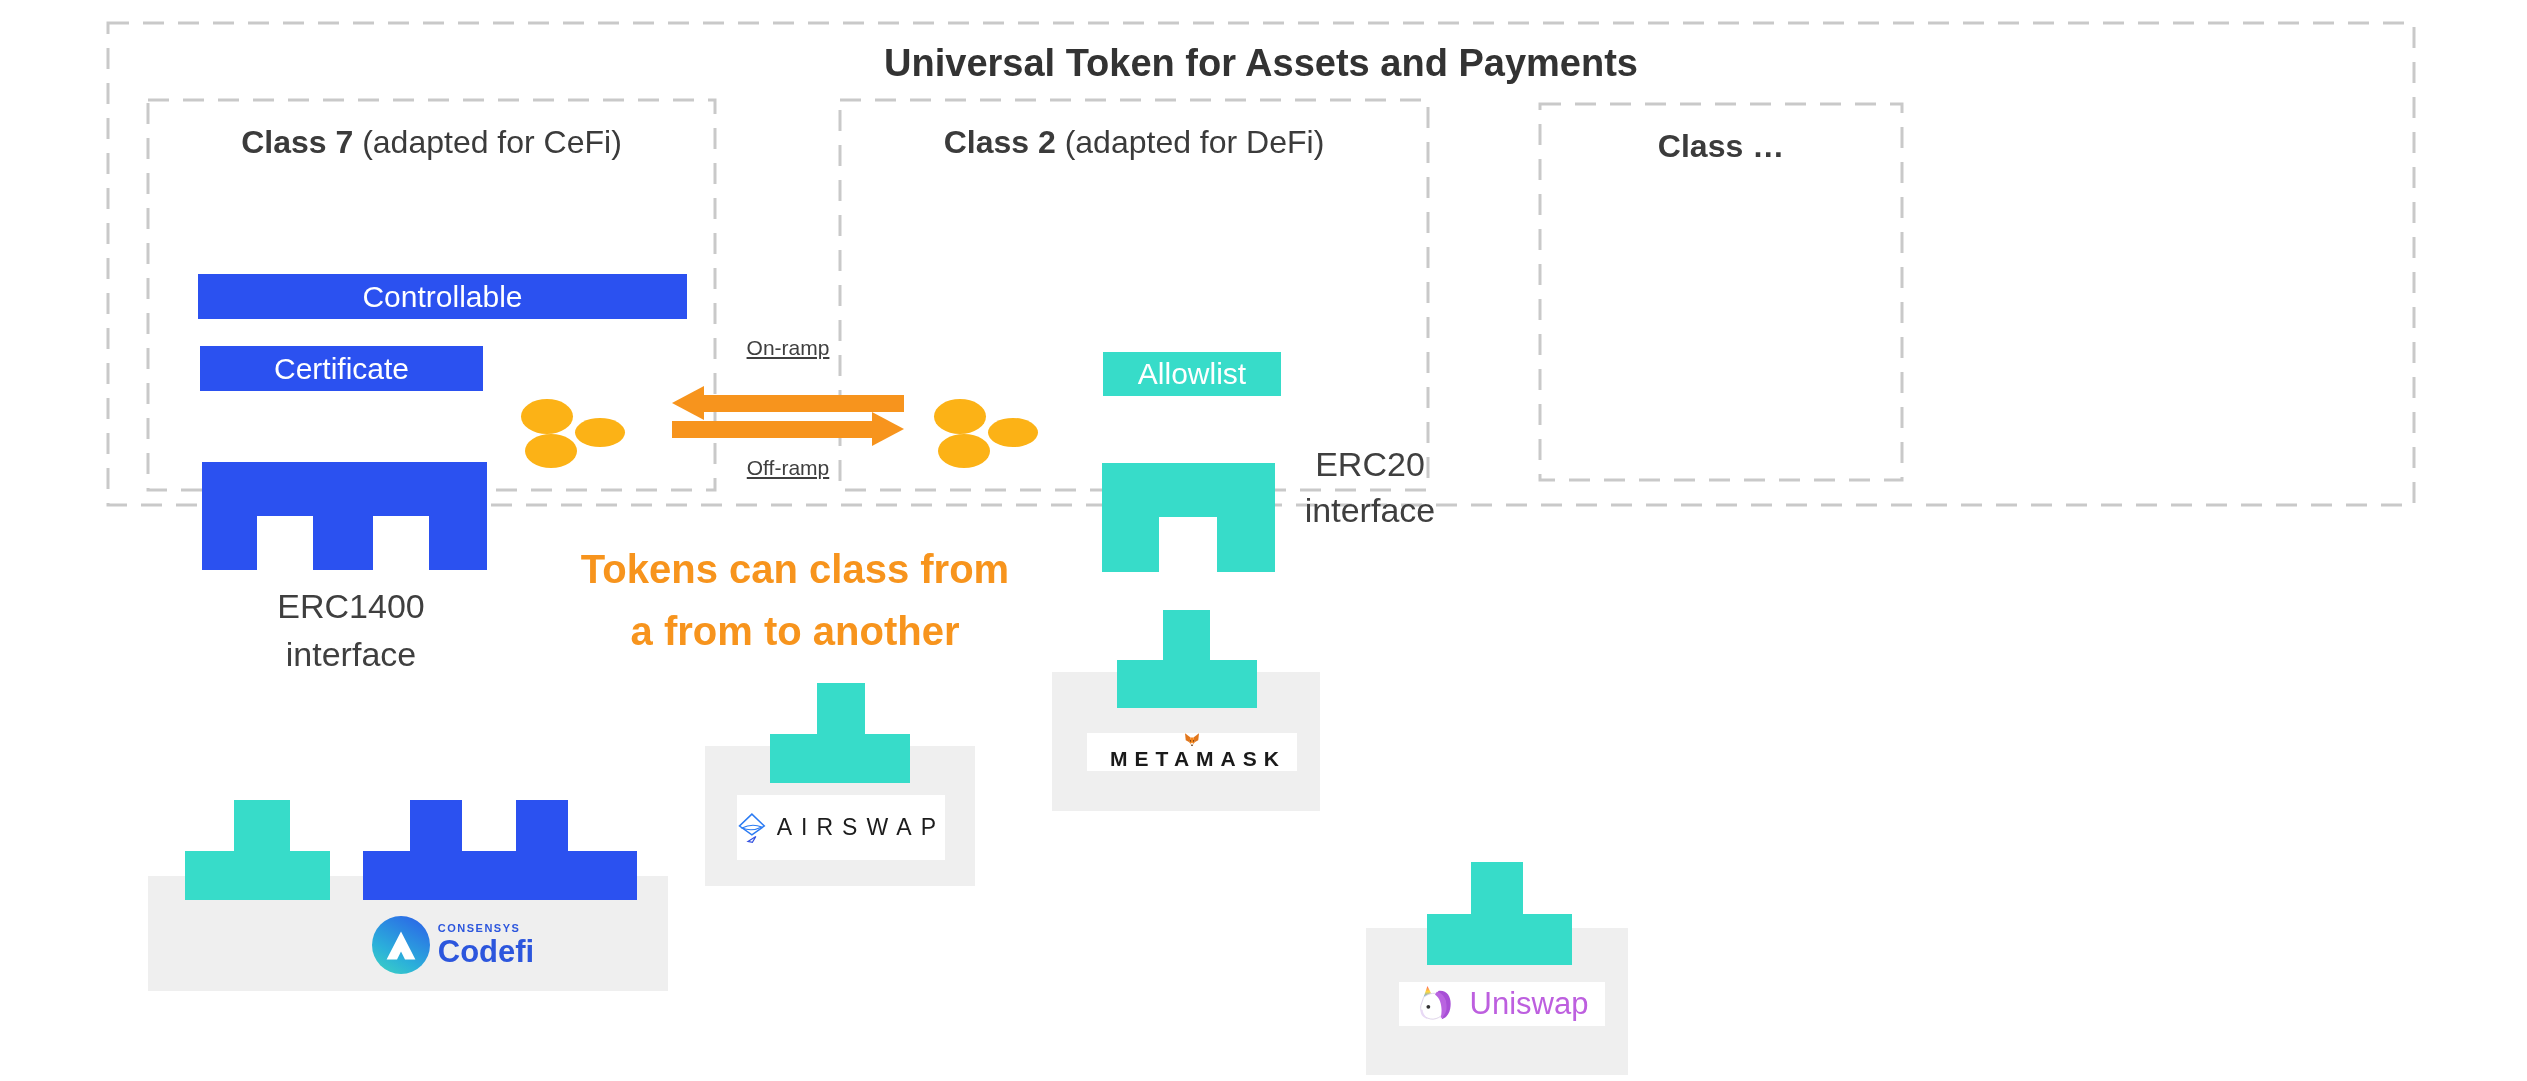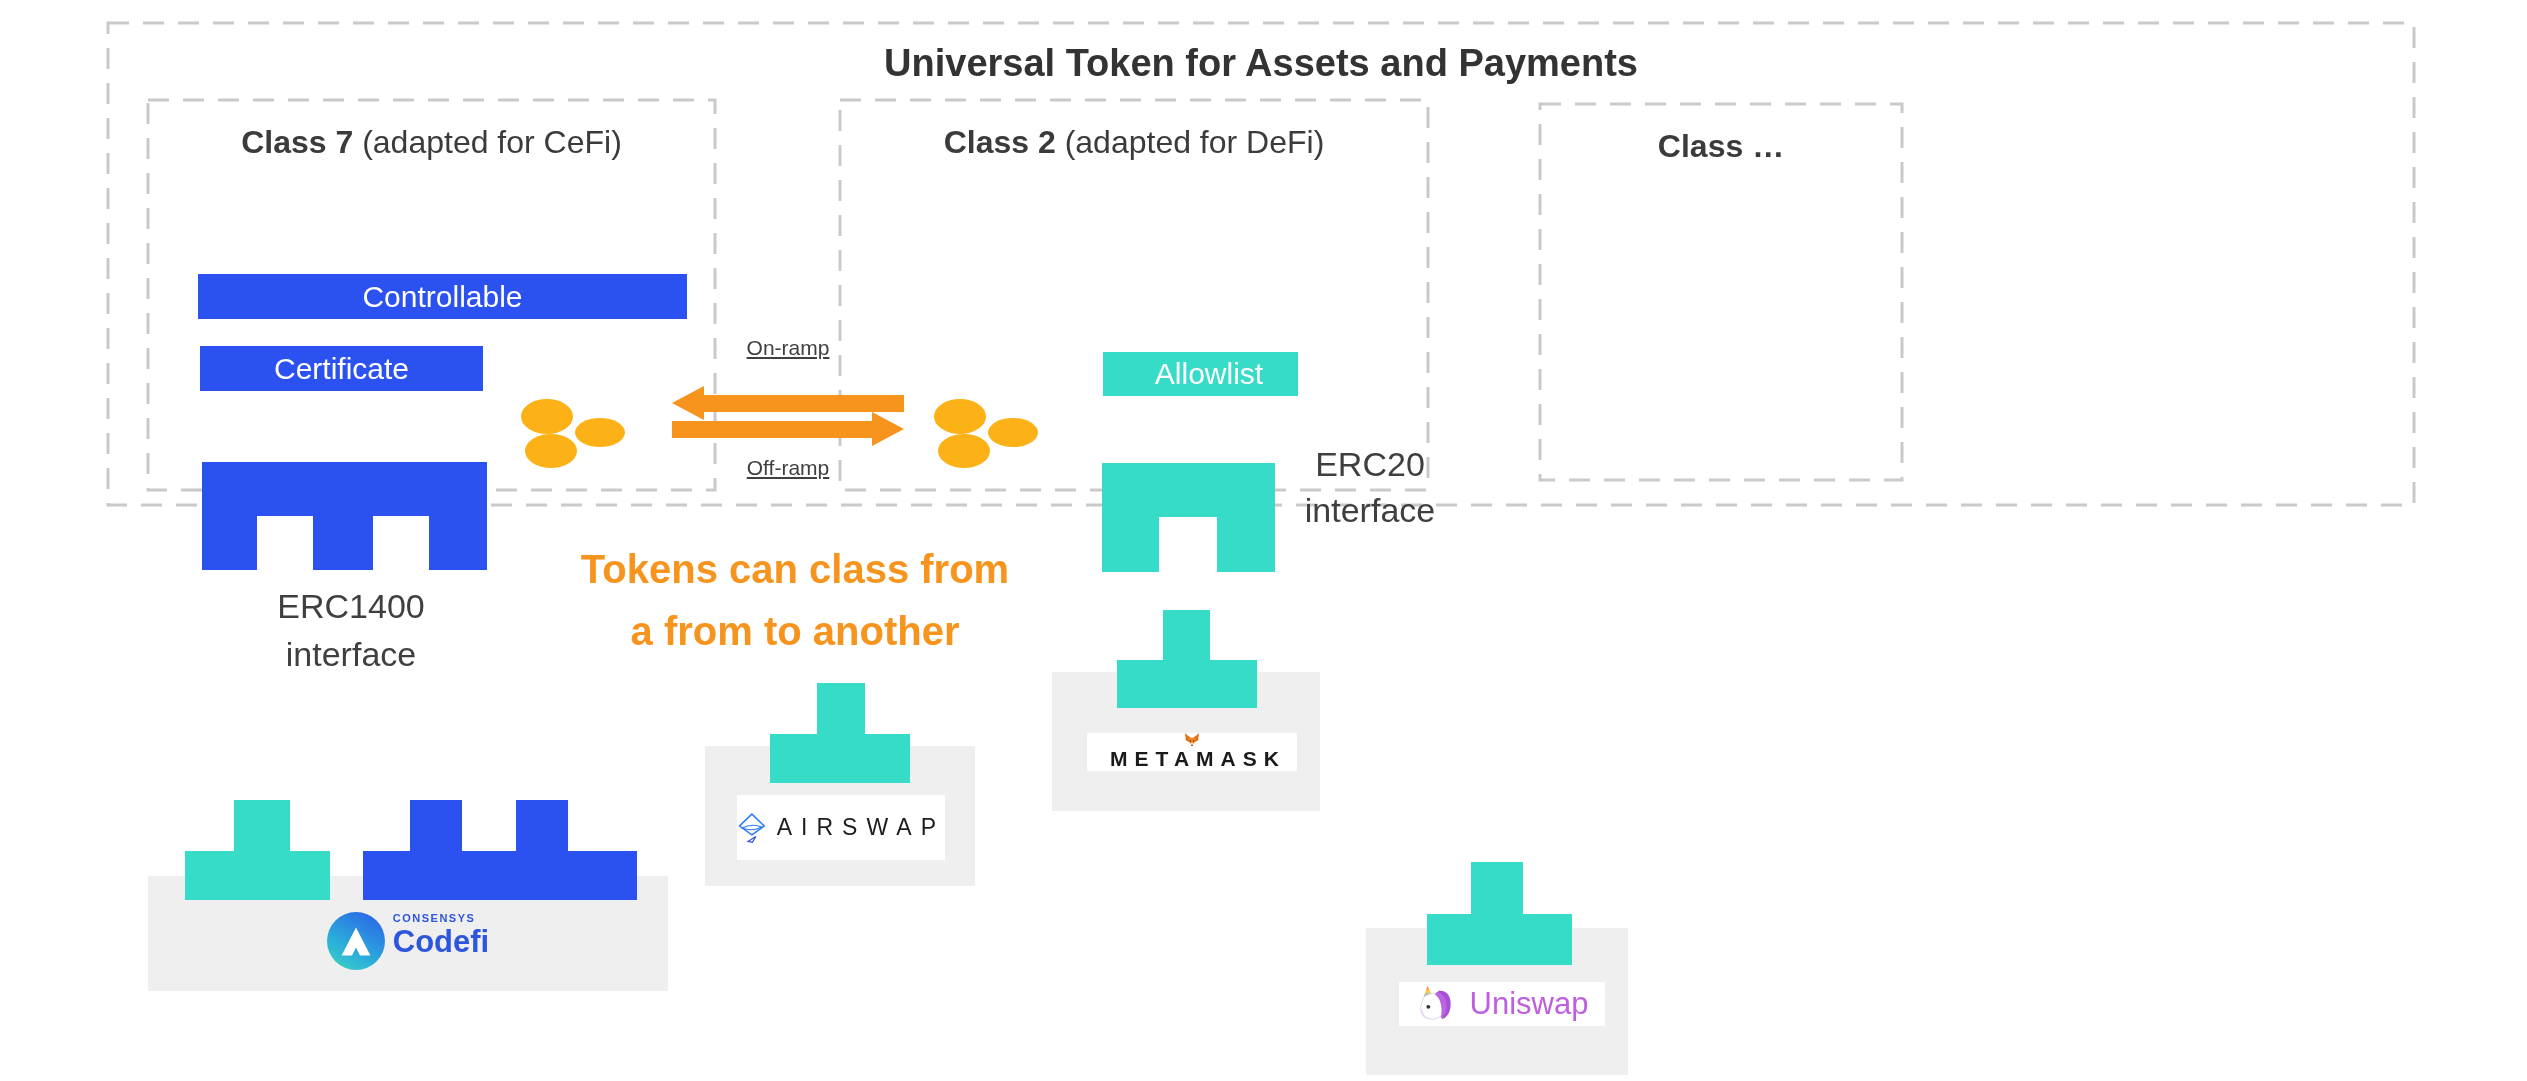--- a/index.html
+++ b/index.html
@@ -24,21 +24,21 @@
   .ramp-label{font-size:21px;color:#3f3f3f;z-index:2;text-decoration:underline;}
   .arrow-svg{z-index:3;}
   .dot{position:absolute;border-radius:50%;background:#fcb216;z-index:3;}
   .statement{font-size:40px;font-weight:bold;color:#f7941d;line-height:62px;z-index:4;}
   .card{background:#efefef;z-index:1;}
   .plug{z-index:3;}
   .logo-strip{background:#ffffff;z-index:2;display:flex;align-items:center;justify-content:center;}
   .metamask-text{font-size:21px;font-weight:bold;letter-spacing:7px;color:#1a1a1a;margin-left:12px;white-space:nowrap;}
   .airswap-text{font-size:23px;letter-spacing:9px;color:#1c1c1c;margin-left:10px;white-space:nowrap;}
   .uniswap-text{font-size:31px;font-weight:500;color:#bd5fdf;margin-left:16px;white-space:nowrap;}
-  .codefi-logo{display:flex;align-items:flex-start;justify-content:center;z-index:2;}
+  .codefi-logo{display:flex;align-items:center;justify-content:center;z-index:2;padding-left:45px;}
   .codefi-circle{
     width:58px;height:58px;border-radius:50%;flex:0 0 auto;
     background:linear-gradient(210deg,#2b63e8 5%,#2bb0da 65%,#3fd6c0 100%);
     display:flex;align-items:center;justify-content:center;
   }
   .codefi-texts{margin-left:8px;display:flex;flex-direction:column;justify-content:center;}
   .codefi-brand{font-size:11px;font-weight:bold;letter-spacing:1.5px;color:#2c56dd;line-height:13px;}
   .codefi-product{font-size:31px;font-weight:bold;color:#2c56dd;line-height:33px;}
 </style>
 </head>
@@ -97,21 +97,21 @@
   </svg>
   <div class="abs center ramp-label" style="left:672px;top:456px;width:232px;">Off-ramp</div>
 
   <div class="dot" style="left:521px;top:399px;width:52px;height:35px;"></div>
   <div class="dot" style="left:525px;top:434px;width:52px;height:34px;"></div>
   <div class="dot" style="left:575px;top:418px;width:50px;height:29px;"></div>
   <div class="dot" style="left:934px;top:399px;width:52px;height:35px;"></div>
   <div class="dot" style="left:938px;top:434px;width:52px;height:34px;"></div>
   <div class="dot" style="left:988px;top:418px;width:50px;height:29px;"></div>
 
-  <div class="abs badge teal-fill" style="left:1103px;top:352px;width:178px;height:44px;padding-left:17px;">Allowlist</div>
+  <div class="abs badge teal-fill" style="left:1103px;top:352px;width:178px;height:44px;">Allowlist</div>
   <div class="abs shape teal-fill" style="left:1102px;top:463px;width:173px;height:109px;">
     <div class="notch" style="left:57px;width:58px;height:55px;"></div>
   </div>
   <div class="abs center iface-label" style="left:1285px;top:441px;width:170px;line-height:46px;">
     <div>ERC20</div>
     <div>interface</div>
   </div>
 
   <div class="abs center statement" style="left:500px;top:538px;width:590px;">
     <div>Tokens can class from</div>

